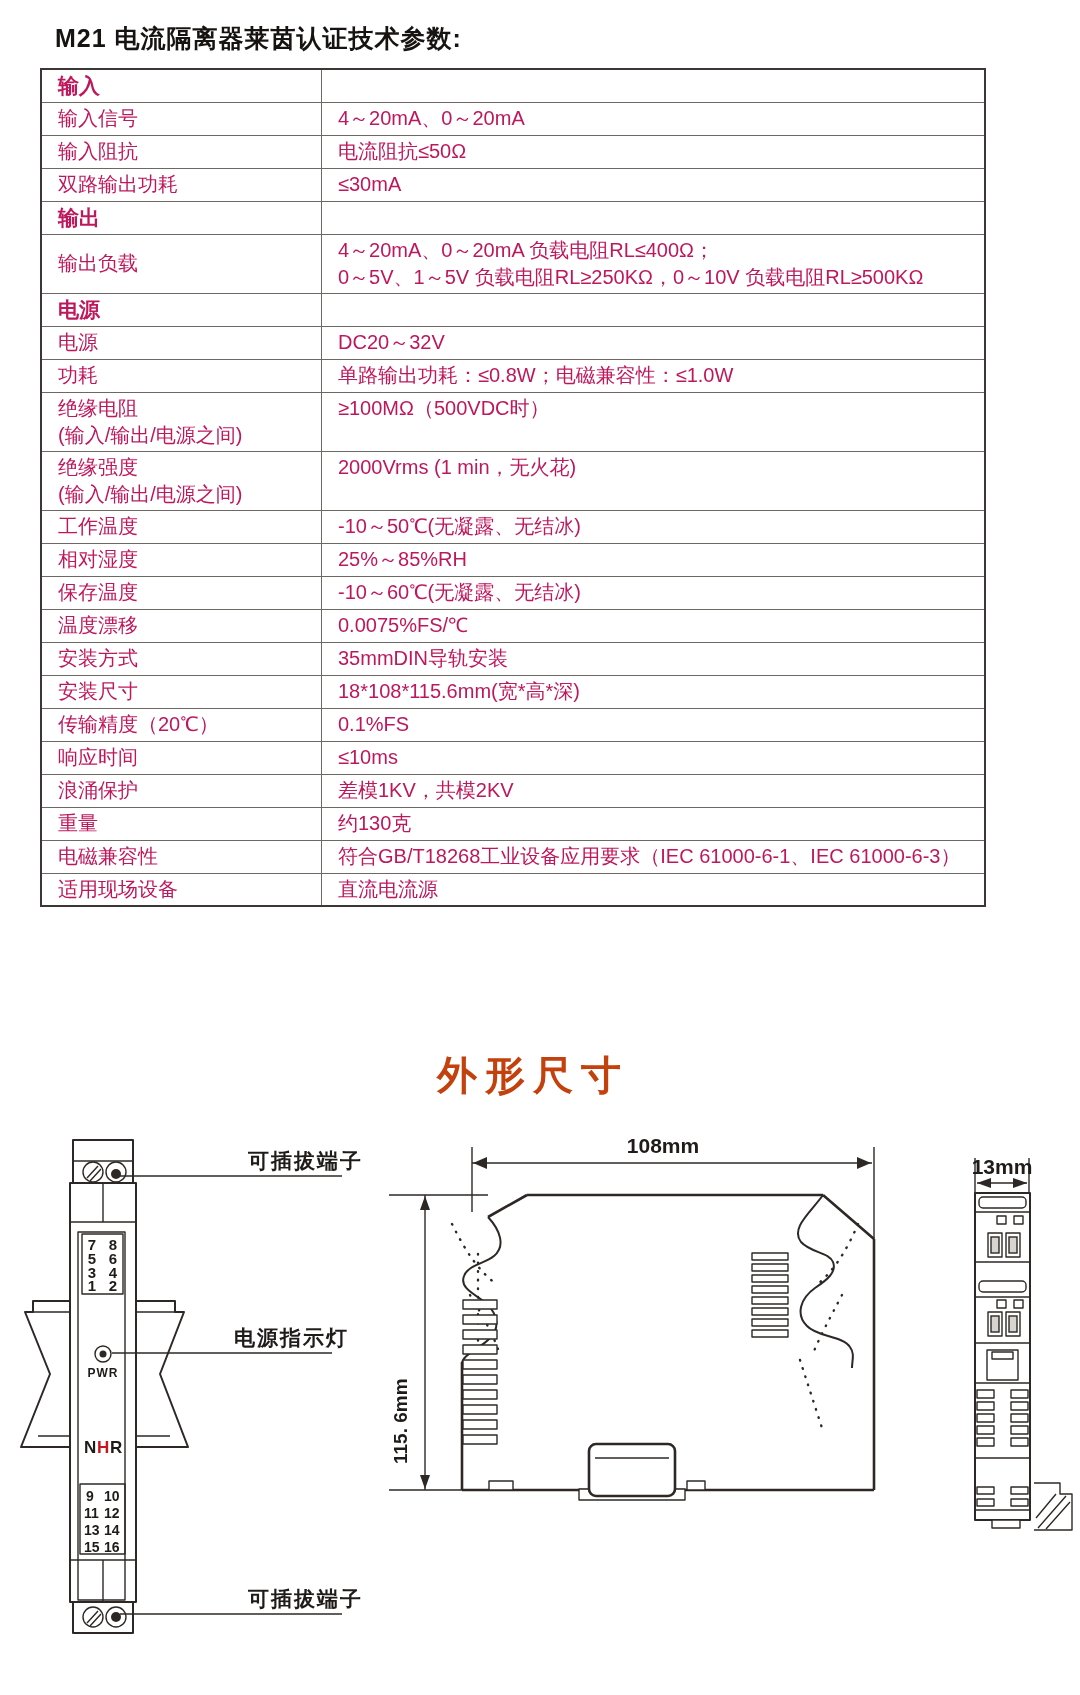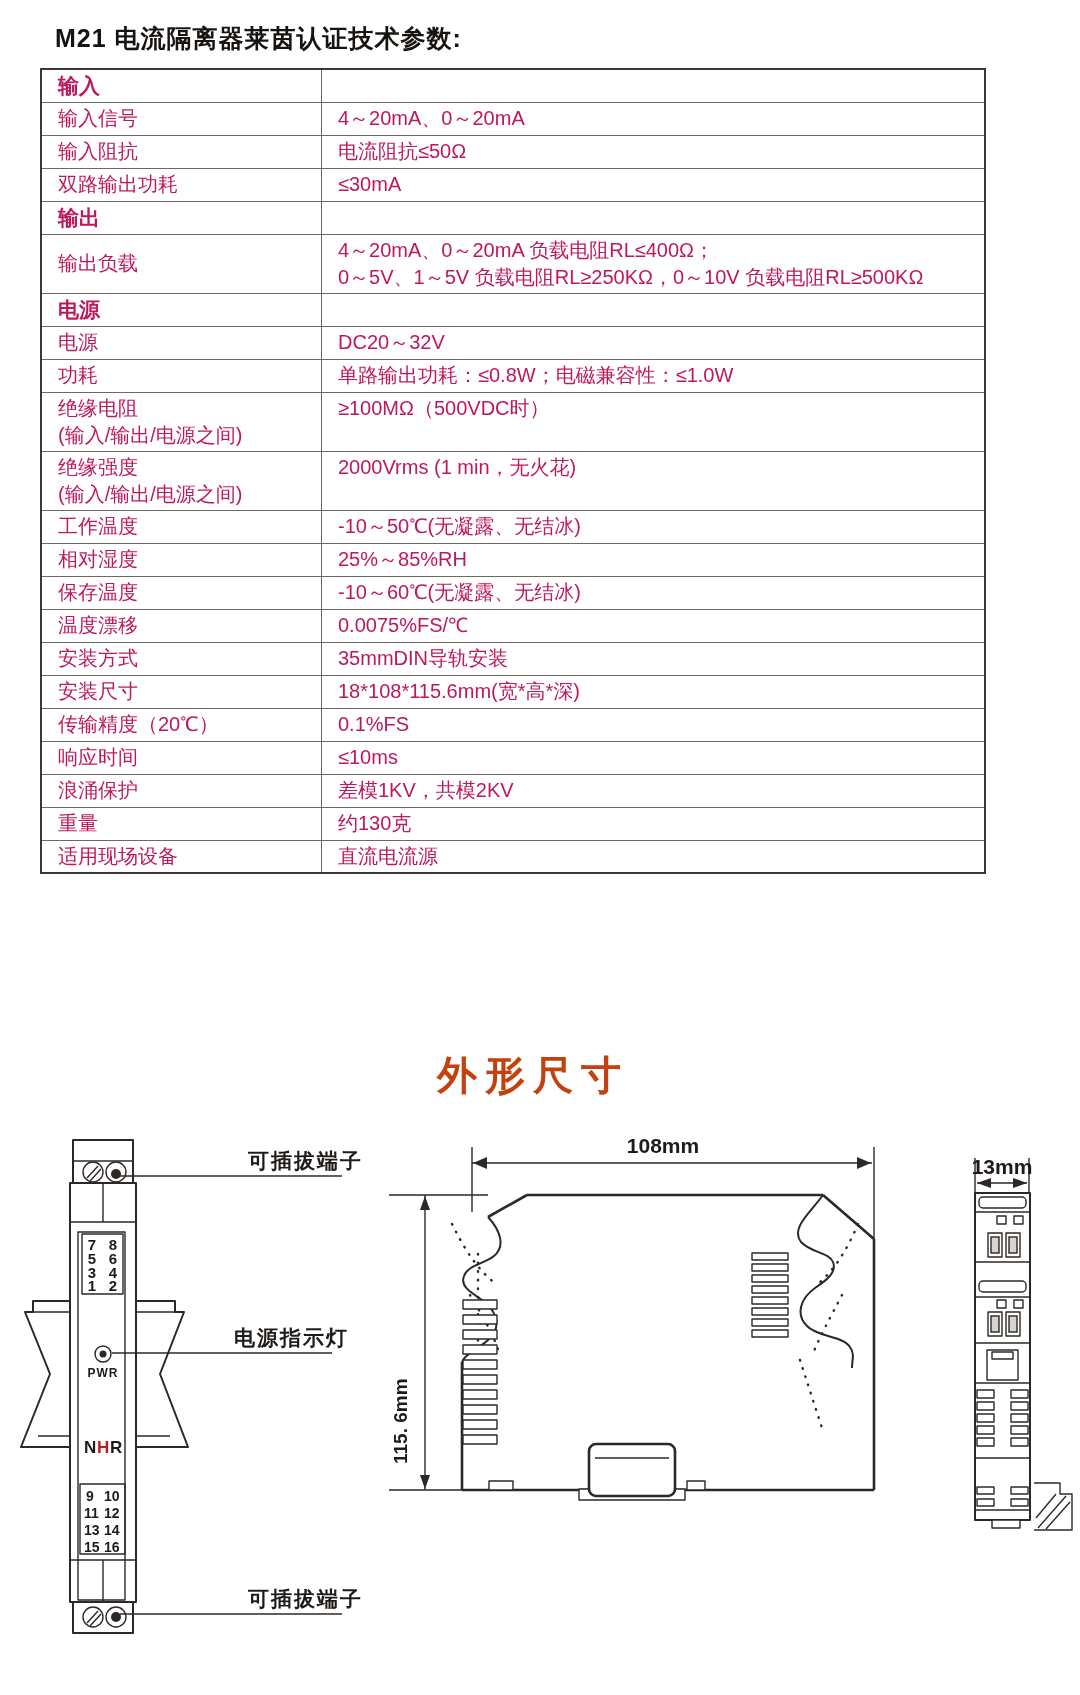--- a/index.html
+++ b/index.html
@@ -197,20 +197,28 @@
       <tr>
         <td class="c1">
             <div class="l1">重量</div>
           </td>
         <td class="c2">
             <div class="l1">约130克</div>
           </td>
       </tr>
       <tr>
         <td class="c1">
+            <div class="l1">电磁兼容性</div>
+          </td>
+        <td class="c2">
+            <div class="l1">符合GB/T18268工业设备应用要求（IEC 61000-6-1、IEC 61000-6-3）</div>
+          </td>
+      </tr>
+      <tr>
+        <td class="c1">
             <div class="l1">适用现场设备</div>
           </td>
         <td class="c2">
             <div class="l1">直流电流源</div>
           </td>
       </tr>
     </tbody>
   </table>
 
   <div class="heading">外形尺寸</div>

